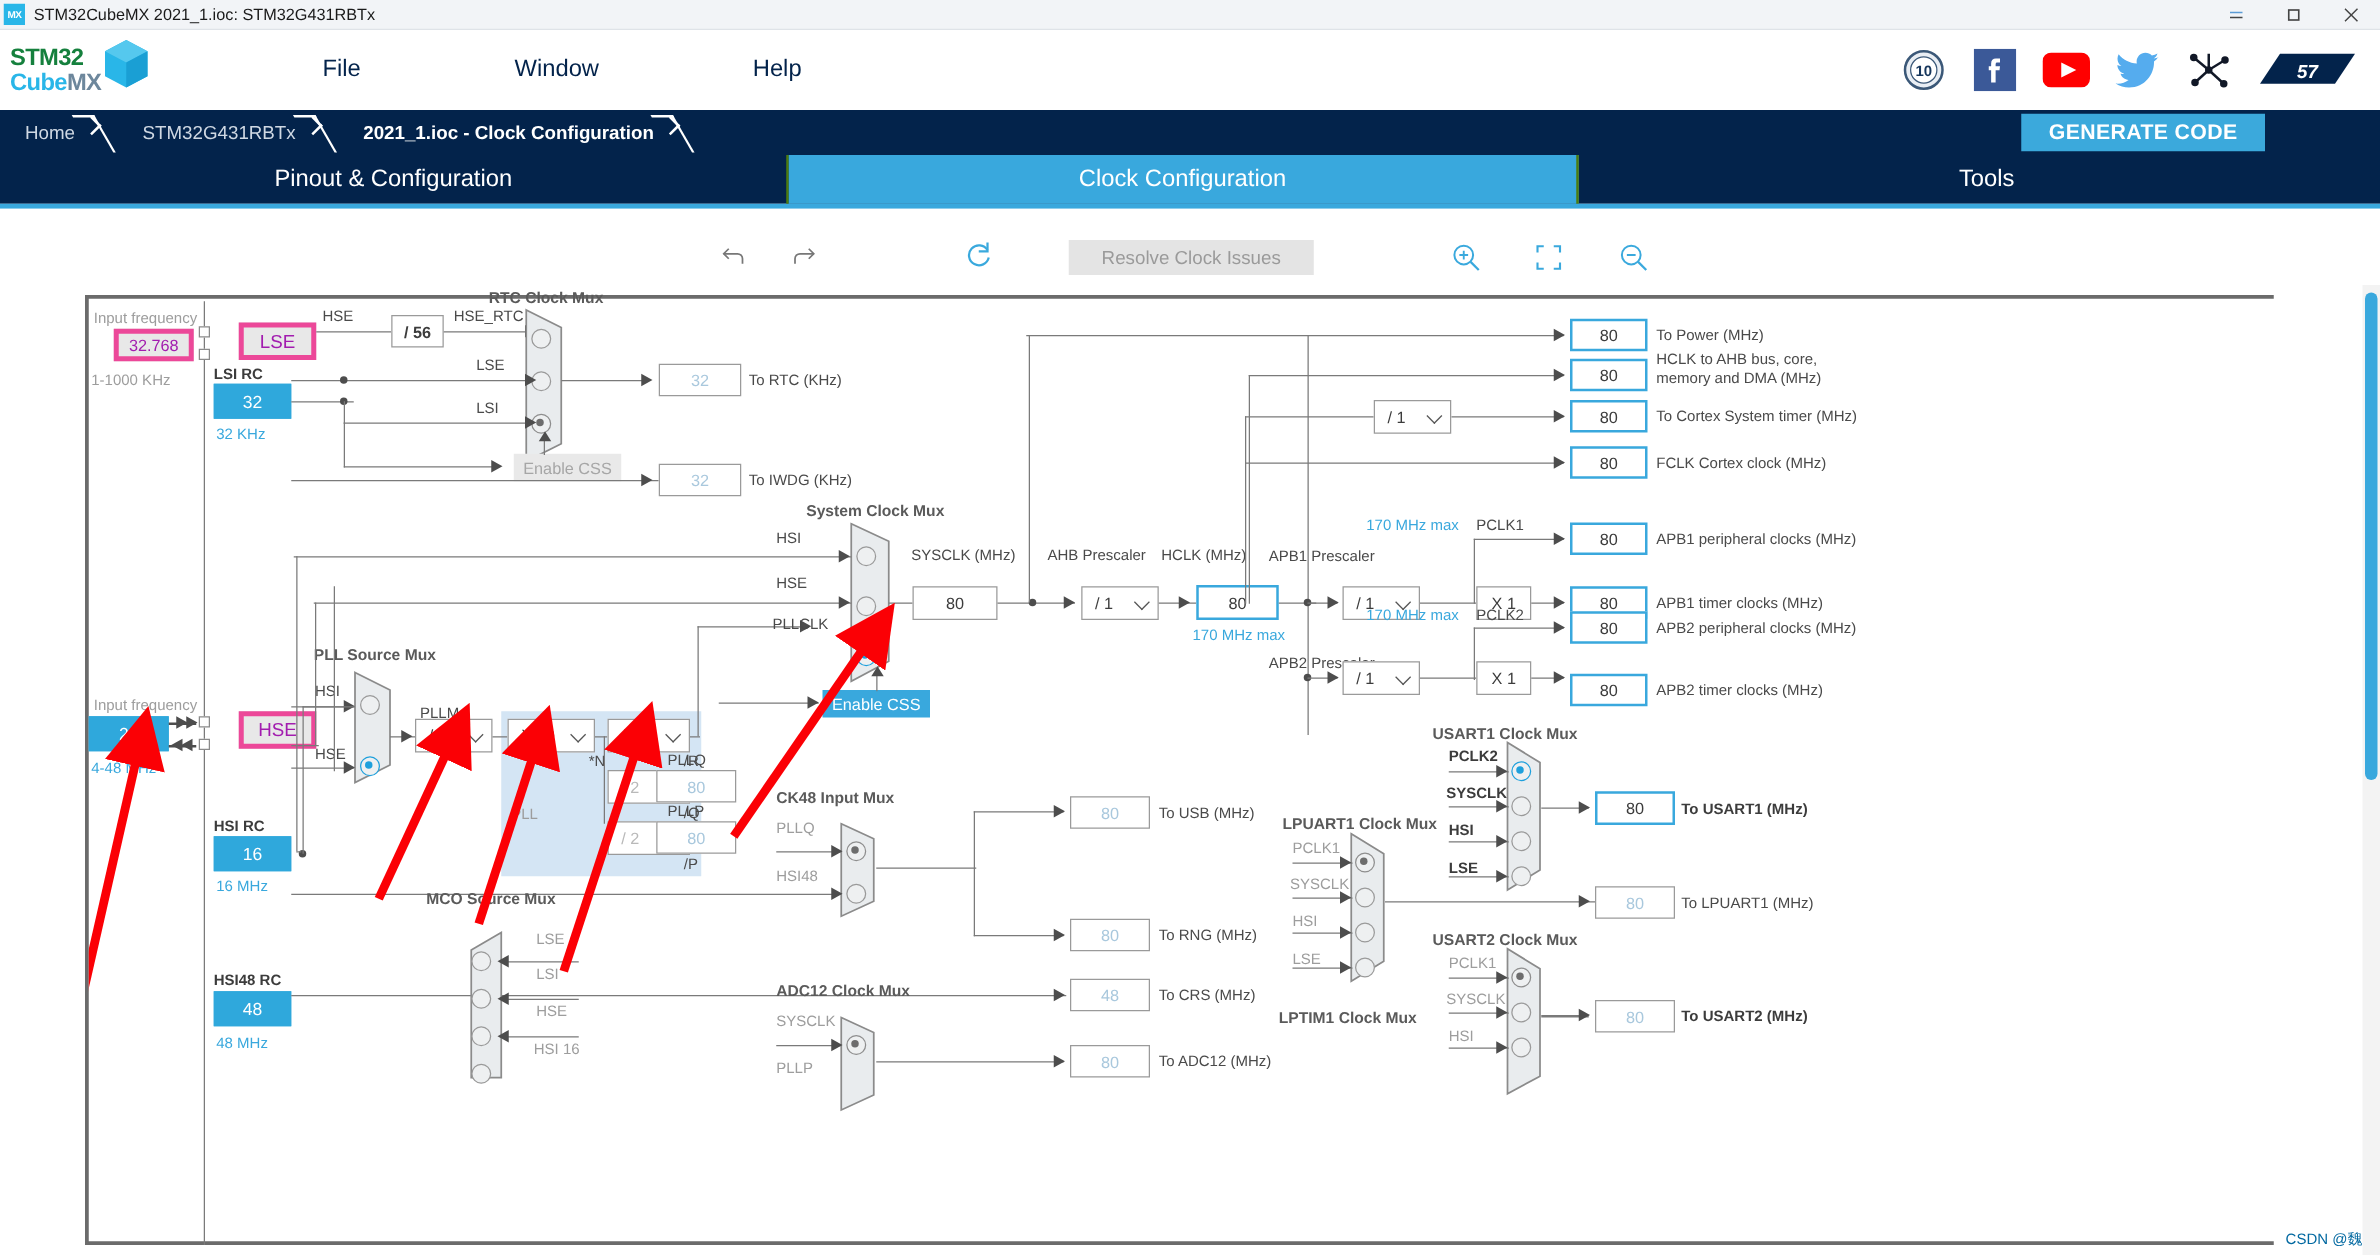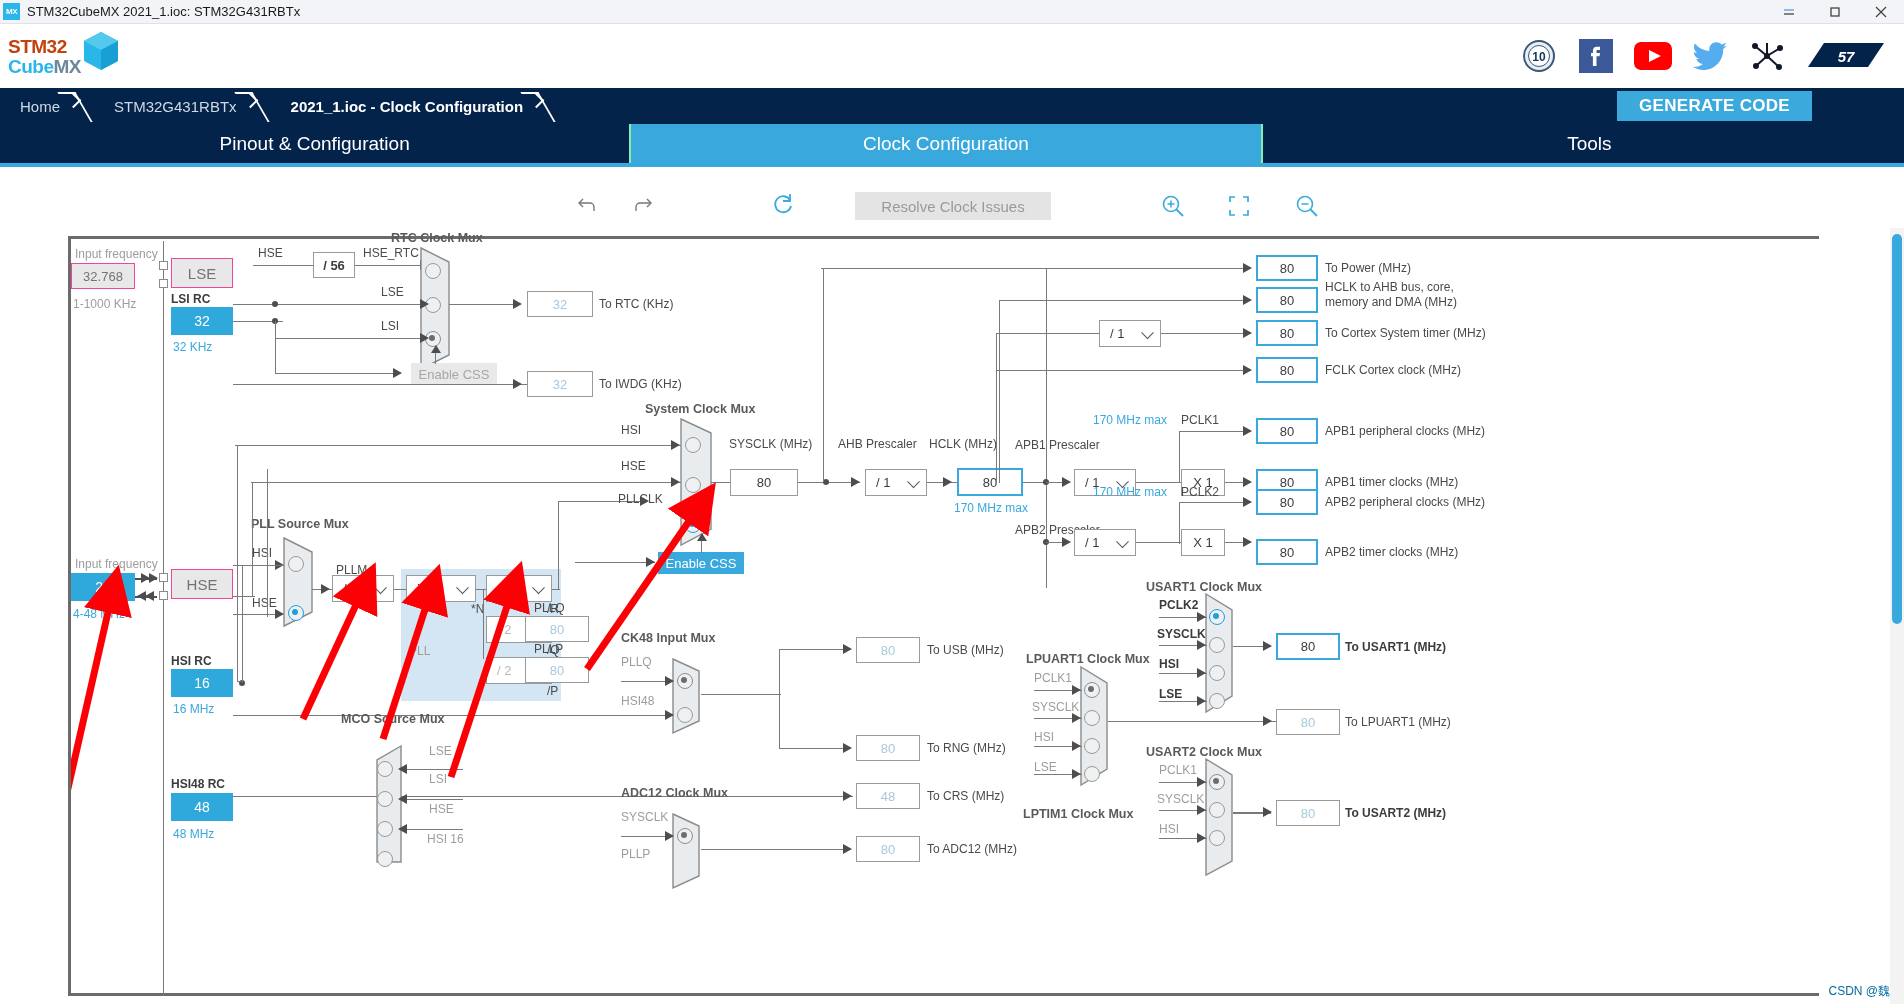--- a/index.html
+++ b/index.html
@@ -23,21 +23,21 @@
   }
   #titlebar .ttl { font-size:13px; color:#1a1a1a; }
   #winbtns { position:absolute; right:0; top:0; height:24px; display:flex; }
   #winbtns div { width:46px; height:24px; display:flex; align-items:center; justify-content:center; }
   #winbtns svg { display:block; }
 
   
   #menubar { height:64px; background:#fff; display:flex; align-items:center; position:relative; }
   #logo { margin-left:8px; width:110px; height:52px; position:relative; }
   #logo .l1 { position:absolute; left:0; top:6px; font-size:19px; font-weight:bold; color:#03234b; letter-spacing:-.5px;}
-  #logo .l1 span { color:#c2410c; font-weight:bold;}
+  #logo .l1 span { color:#15803d; font-weight:bold;}
   #logo .l2 { position:absolute; left:0; top:26px; font-size:19px; font-weight:bold; color:#29b6e8; letter-spacing:-.5px;}
   #logo .l2 span { color:#5f7c95;}
   #logo .cube { position:absolute; left:73px; top:0px; width:40px; height:42px; }
   .menuitems { display:flex; align-items:center; margin-left:140px; }
   .menuitems div { font-size:19px; color:#03234b; margin-right:123px; cursor:default;}
   #social { position:absolute; right:16px; top:12px; display:flex; align-items:center; gap:17px; }
   #social .ic { width:40px; height:40px; display:flex; align-items:center; justify-content:center;}
 
   
   #crumbbar { height:36px; background:#03234b; position:relative; display:flex; align-items:center; }
@@ -53,21 +53,21 @@
      border-top:2px solid #ffffff; border-right:2px solid #ffffff; transform:rotate(45deg); }
   #gencode {
     position:absolute; right:92px; top:3px; height:30px; padding:0 22px;
     background:#3ba9dc; color:#fff; font-size:17px; font-weight:bold;
     display:flex; align-items:center; letter-spacing:.3px;
   }
 
   
   #tabs { height:39px; display:flex; background:#03234b; }
   .tab { flex:1; display:flex; align-items:center; justify-content:center;
-         color:#ffffff; font-size:19px; border-right:2px solid #86efac; }
+         color:#ffffff; font-size:19px; border-right:2px solid #4d7c0f; }
   .tab:last-child { border-right:none;padding-left:12px; }
   .tab.active { background:#39a8dd; }
   #tabunder { height:4px; background:#39a8dd; }
 
   
   #toolbar { height:48px; background:#fff; position:relative; }
   .tb { position:absolute; top:10px; display:flex; align-items:center; justify-content:center; }
   #resolve {
     position:absolute; left:855px; top:192px; width:196px; height:28px;
     background:#e4e4e4; color:#9a9a9a; font-size:15px;
@@ -92,21 +92,21 @@
   .lbl.blue { color:#39a8dd; }
   .lbl.grey { color:#9d9d9d; }
   .lbl.mux { font-weight:bold; color:#5a5a5a; font-size:12.5px;}
 
   .box { position:absolute; border:1px solid #9a9a9a; background:#fff;
          display:flex; align-items:center; justify-content:center;
          font-size:13px; color:#3c3c3c; }
   .box.dis { color:#a9c8dd; }
   .box.sel { border:2px solid #39a8dd; color:#3c3c3c; }
   .box.cyan { background:#2fa8dc; border:1px solid #2fa8dc; color:#ffffff; font-size:14px; }
-  .box.grey { background:#e8e8e8; border:1px solid #ec4899; color:#737373; }
+  .box.grey { background:#e8e8e8; border:4px solid #ec4899; color:#a21caf;margin-left:20px; }
 
   .sel-box { position:absolute; border:1px solid #9a9a9a; background:#fff;
              font-size:13px; color:#3c3c3c; display:flex; align-items:center; }
   .sel-box .v { padding-left:10px; }
   .sel-box .car { position:absolute; right:8px; top:50%; margin-top:-3px;
                   width:9px; height:9px; border-right:1.6px solid #555; border-bottom:1.6px solid #555;
                   transform:translateY(-30%) rotate(45deg); }
   .sel-box.dis { color:#b9b9b9; }
   .sel-box.dis .car { border-color:#c0c0c0; }
 
@@ -171,20 +171,25 @@
   <div id="logo">
     <div class="l1"><span>STM32</span></div>
     <div class="l2"><span style="color:#29b6e8">Cube</span><span style="color:#6d879c">MX</span></div>
     <div class="cube">
       <svg width="40" height="42" viewBox="0 0 40 42">
         <polygon points="20,2 37,11 37,31 20,40 3,31 3,11" fill="#29b6e8"></polygon>
         <polygon points="20,2 37,11 20,20 3,11" fill="#55c8ee"></polygon>
         <polygon points="20,20 37,11 37,31 20,40" fill="#1a9fd4"></polygon>
       </svg>
     </div>
+  </div>
+  <div class="menuitems">
+    <div>File</div>
+    <div>Window</div>
+    <div>Help</div>
   </div>
   <div id="social">
     <div class="ic">
       <svg width="34" height="34" viewBox="0 0 34 34">
         <circle cx="17" cy="17" r="15" fill="#e9eef4" stroke="#3b5878" stroke-width="2"></circle>
         <circle cx="17" cy="17" r="10.5" fill="#fff" stroke="#3b5878" stroke-width="1"></circle>
         <text x="17" y="22" font-size="12" font-weight="bold" fill="#16365c" text-anchor="middle" font-family="Liberation Sans, sans-serif">10</text>
       </svg>
     </div>
     <div class="ic">

